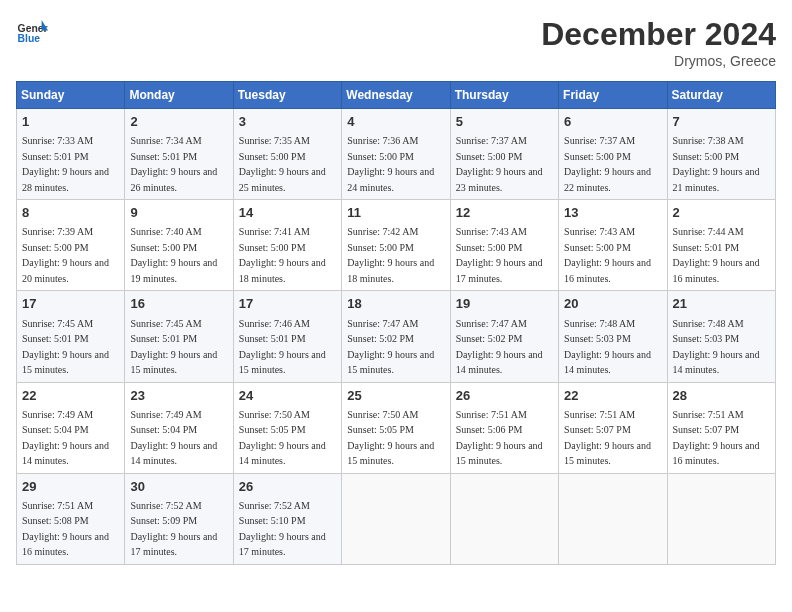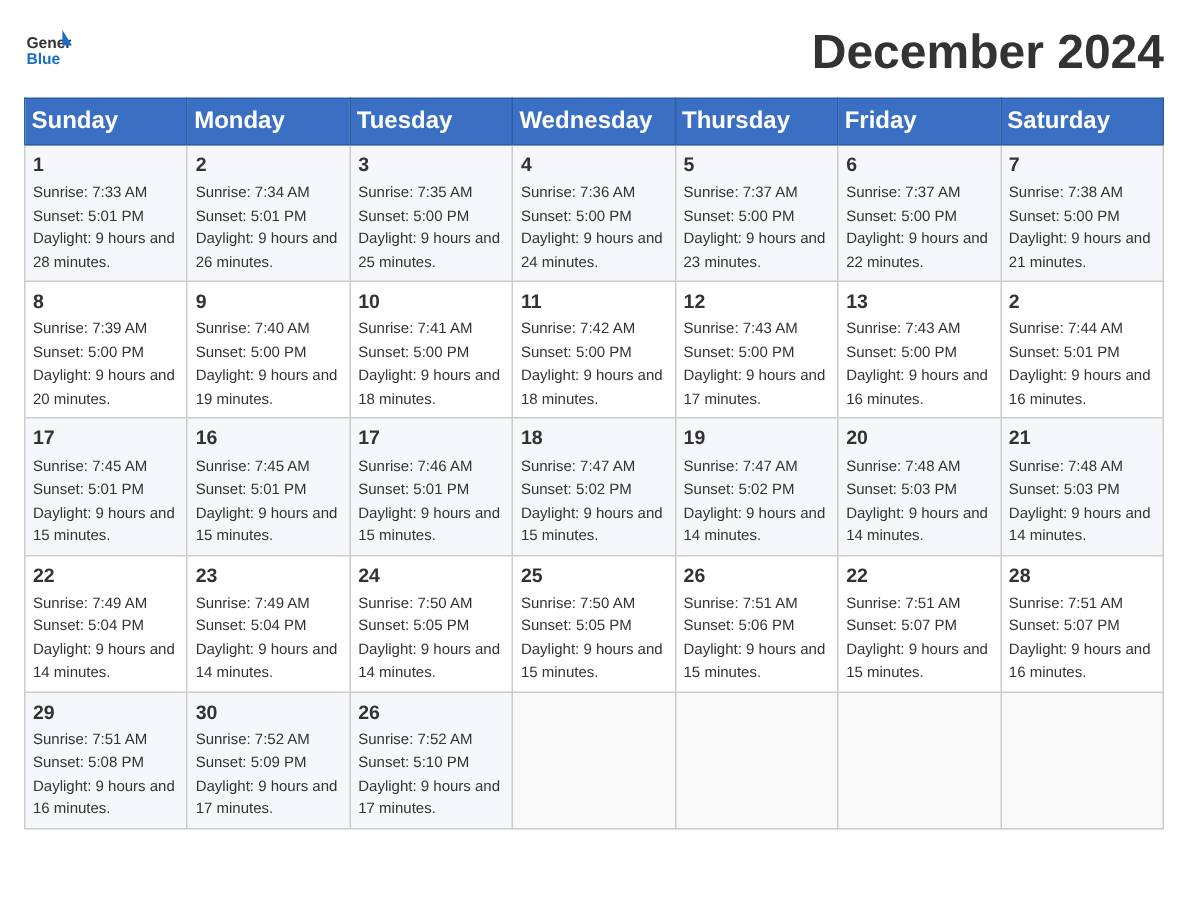--- a/index.html
+++ b/index.html
@@ -41,21 +41,21 @@
     .calendar {
       width: 100%;
       border-collapse: collapse;
       font-size: 11px;
     }
     .calendar thead tr th {
       background: #3a6fc4;
       color: #fff;
       padding: 6px 4px;
       text-align: left;
-      font-size: 16px;
+      font-size: 12px;
       font-weight: bold;
       border: 1px solid #2a5fa4;
     }
     .calendar tbody tr td {
       vertical-align: top;
       padding: 4px 5px;
       border: 1px solid #ccc;
       width: calc(100% / 7);
       min-height: 80px;
       background: #fff;
@@ -71,38 +71,40 @@
     .day-number {
       font-size: 13px;
       font-weight: bold;
       display: block;
       margin-bottom: 2px;
     }
     .day-info {
       font-size: 10px;
       color: #333;
       line-height: 1.45;
+      font-family: Liberation Serif, serif;
     }
     .empty-cell {
       background: #f9f9f9 !important;
     }
   </style>
 </head>
 <body>
 
 <div class="header-area">
   <div class="logo">
     <svg class="logo-icon" viewBox="0 0 40 40">
       <text x="2" y="20" font-size="13" font-weight="bold" fill="#333">General</text>
       <text x="2" y="33" font-size="13" font-weight="bold" fill="#1a6fc4">Blue</text>
       <polygon points="32,5 40,18 32,18" fill="#1a6fc4"></polygon>
     </svg>
   </div>
   <div class="title-area">
     <div class="month-title">December 2024</div>
+    <div class="location">Drymos, Greece</div>
   </div>
 </div>
 
 <table class="calendar">
   <thead>
     <tr>
     <th>Sunday</th>
         <th>Monday</th>
         <th>Tuesday</th>
         <th>Wednesday</th>
@@ -126,21 +128,21 @@
         <td><span class="day-number">6</span>
 <span class="day-info">Sunrise: 7:37 AM<br>Sunset: 5:00 PM<br>Daylight: 9 hours and 22 minutes.</span></td>
         <td><span class="day-number">7</span>
 <span class="day-info">Sunrise: 7:38 AM<br>Sunset: 5:00 PM<br>Daylight: 9 hours and 21 minutes.</span></td>
       </tr>
       <tr>
         <td><span class="day-number">8</span>
 <span class="day-info">Sunrise: 7:39 AM<br>Sunset: 5:00 PM<br>Daylight: 9 hours and 20 minutes.</span></td>
         <td><span class="day-number">9</span>
 <span class="day-info">Sunrise: 7:40 AM<br>Sunset: 5:00 PM<br>Daylight: 9 hours and 19 minutes.</span></td>
-        <td><span class="day-number">10</span>
+        <td><span class="day-number">14</span>
 <span class="day-info">Sunrise: 7:41 AM<br>Sunset: 5:00 PM<br>Daylight: 9 hours and 18 minutes.</span></td>
         <td><span class="day-number">11</span>
 <span class="day-info">Sunrise: 7:42 AM<br>Sunset: 5:00 PM<br>Daylight: 9 hours and 18 minutes.</span></td>
         <td><span class="day-number">12</span>
 <span class="day-info">Sunrise: 7:43 AM<br>Sunset: 5:00 PM<br>Daylight: 9 hours and 17 minutes.</span></td>
         <td><span class="day-number">13</span>
 <span class="day-info">Sunrise: 7:43 AM<br>Sunset: 5:00 PM<br>Daylight: 9 hours and 16 minutes.</span></td>
         <td><span class="day-number">2</span>
 <span class="day-info">Sunrise: 7:44 AM<br>Sunset: 5:01 PM<br>Daylight: 9 hours and 16 minutes.</span></td>
       </tr>

